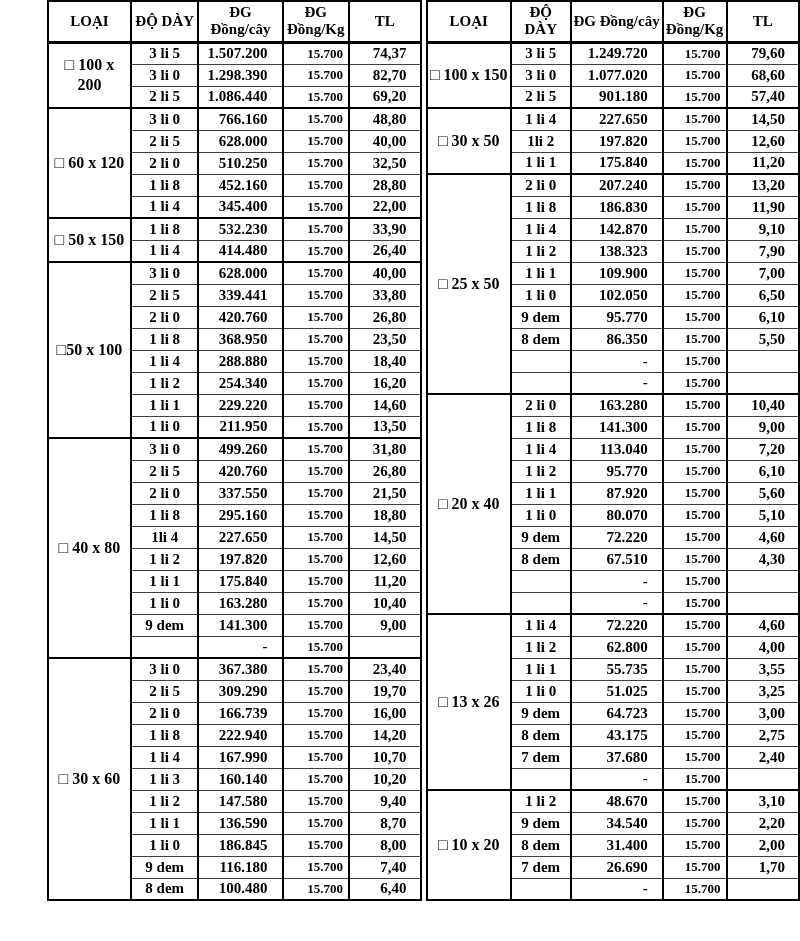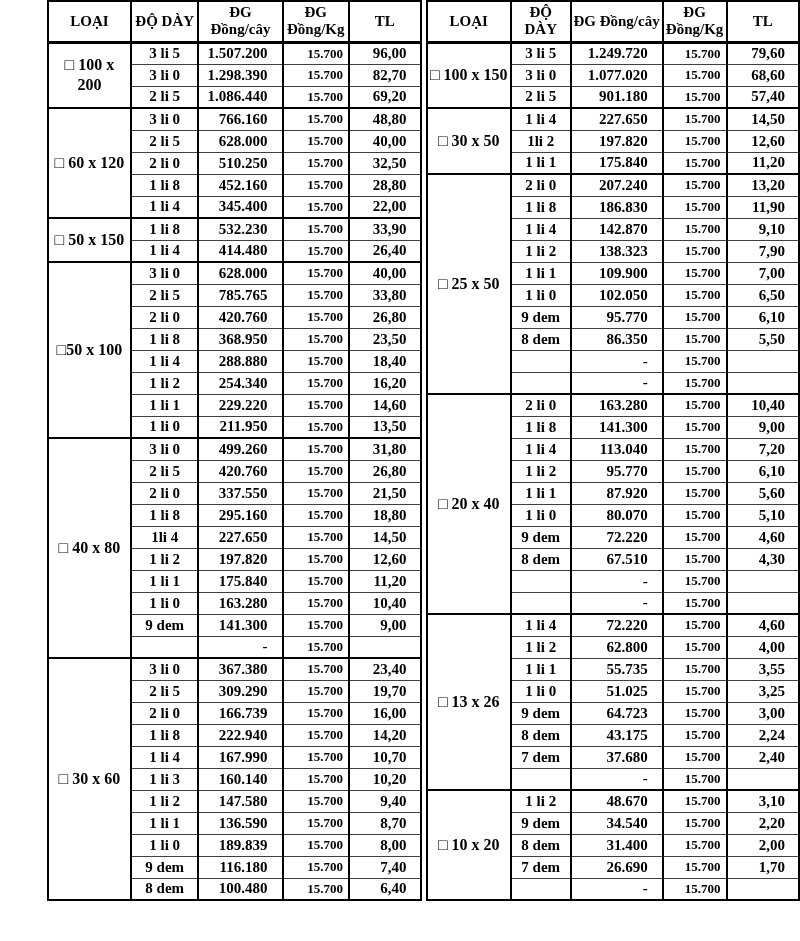--- a/index.html
+++ b/index.html
@@ -86,21 +86,21 @@
         <th>TL</th>
       </tr>
     </thead>
     <tbody>
         <tr>
           <td class="loai gstart" rowspan="3">□ 100 x
 200</td>
           <td class="dday gstart">3 li 5</td>
           <td class="price gstart">1.507.200</td>
           <td class="kg gstart">15.700</td>
-          <td class="tl gstart">96,00</td>
+          <td class="tl gstart">74,37</td>
         </tr>
         <tr>
           <td class="dday">3 li 0</td>
           <td class="price">1.298.390</td>
           <td class="kg">15.700</td>
           <td class="tl">82,70</td>
         </tr>
         <tr>
           <td class="dday">2 li 5</td>
           <td class="price">1.086.440</td>
@@ -153,21 +153,21 @@
         </tr>
         <tr>
           <td class="loai gstart" rowspan="8">□50 x 100</td>
           <td class="dday gstart">3 li 0</td>
           <td class="price gstart">628.000</td>
           <td class="kg gstart">15.700</td>
           <td class="tl gstart">40,00</td>
         </tr>
         <tr>
           <td class="dday">2 li 5</td>
-          <td class="price">785.765</td>
+          <td class="price">339.441</td>
           <td class="kg">15.700</td>
           <td class="tl">33,80</td>
         </tr>
         <tr>
           <td class="dday">2 li 0</td>
           <td class="price">420.760</td>
           <td class="kg">15.700</td>
           <td class="tl">26,80</td>
         </tr>
         <tr>
@@ -305,21 +305,21 @@
           <td class="tl">9,40</td>
         </tr>
         <tr>
           <td class="dday">1 li 1</td>
           <td class="price">136.590</td>
           <td class="kg">15.700</td>
           <td class="tl">8,70</td>
         </tr>
         <tr>
           <td class="dday">1 li 0</td>
-          <td class="price">189.839</td>
+          <td class="price">186.845</td>
           <td class="kg">15.700</td>
           <td class="tl">8,00</td>
         </tr>
         <tr>
           <td class="dday">9 dem</td>
           <td class="price">116.180</td>
           <td class="kg">15.700</td>
           <td class="tl">7,40</td>
         </tr>
         <tr>
@@ -538,21 +538,21 @@
         <tr>
           <td class="dday">9 dem</td>
           <td class="price">64.723</td>
           <td class="kg">15.700</td>
           <td class="tl">3,00</td>
         </tr>
         <tr>
           <td class="dday">8 dem</td>
           <td class="price">43.175</td>
           <td class="kg">15.700</td>
-          <td class="tl">2,24</td>
+          <td class="tl">2,75</td>
         </tr>
         <tr>
           <td class="dday">7 dem</td>
           <td class="price">37.680</td>
           <td class="kg">15.700</td>
           <td class="tl">2,40</td>
         </tr>
         <tr>
           <td class="dday"></td>
           <td class="price">-</td>

